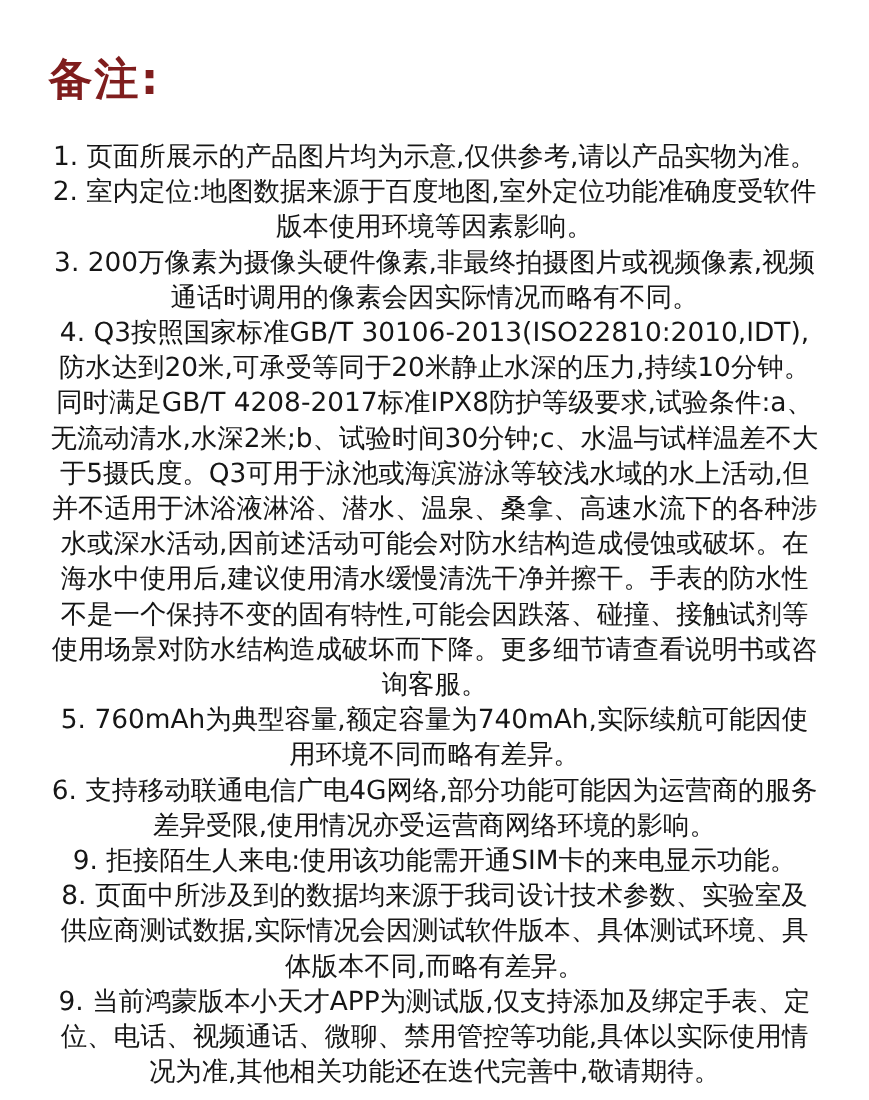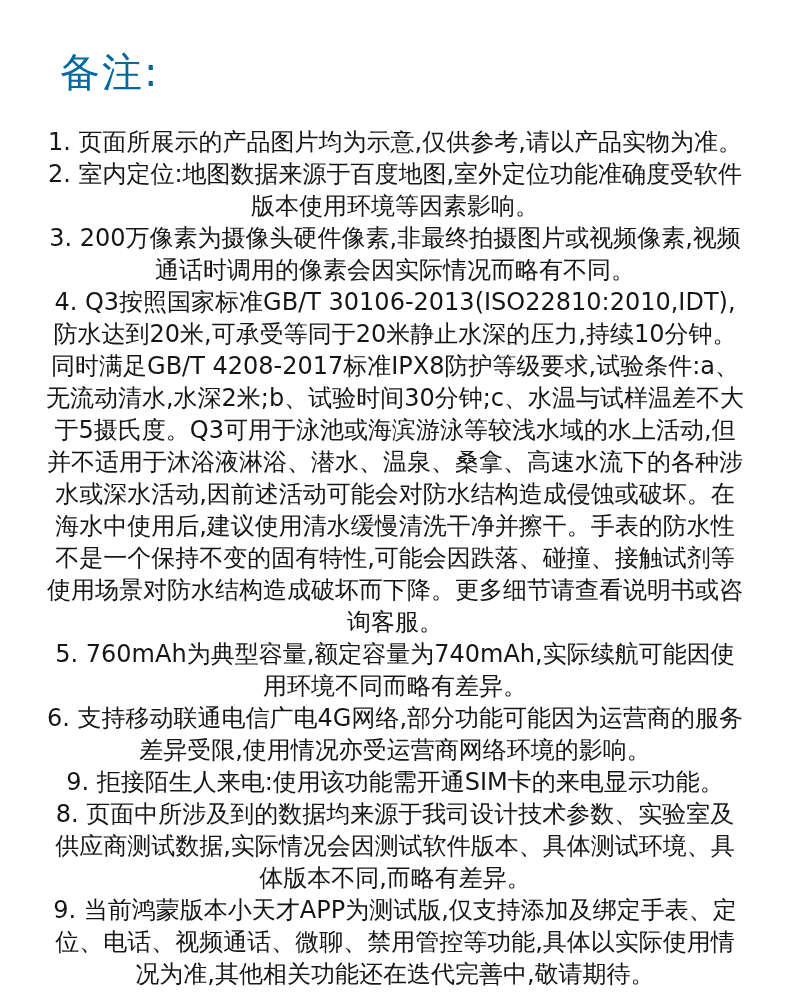--- a/index.html
+++ b/index.html
@@ -15,26 +15,26 @@
     color: #161616;
   }
   .page {
     box-sizing: border-box;
     width: 790px;
     height: 1000px;
     padding: 48px 44px 0 44px;
     background: #ffffff;
   }
   .title {
-    margin: 0 0 30px 16px;
+    margin: 0 0 30px 0;
     font-size: 40px;
     line-height: 48px;
-    font-weight: 400;
+    font-weight: 700;
     letter-spacing: 2px;
-    color: #0369a1;
+    color: #7f1d1d;
   }
   .notes {
     font-size: 24px;
     line-height: 32px;
     font-weight: 400;
     color: #161616;
   }
   .note {
     margin: 0;
     padding: 0;

